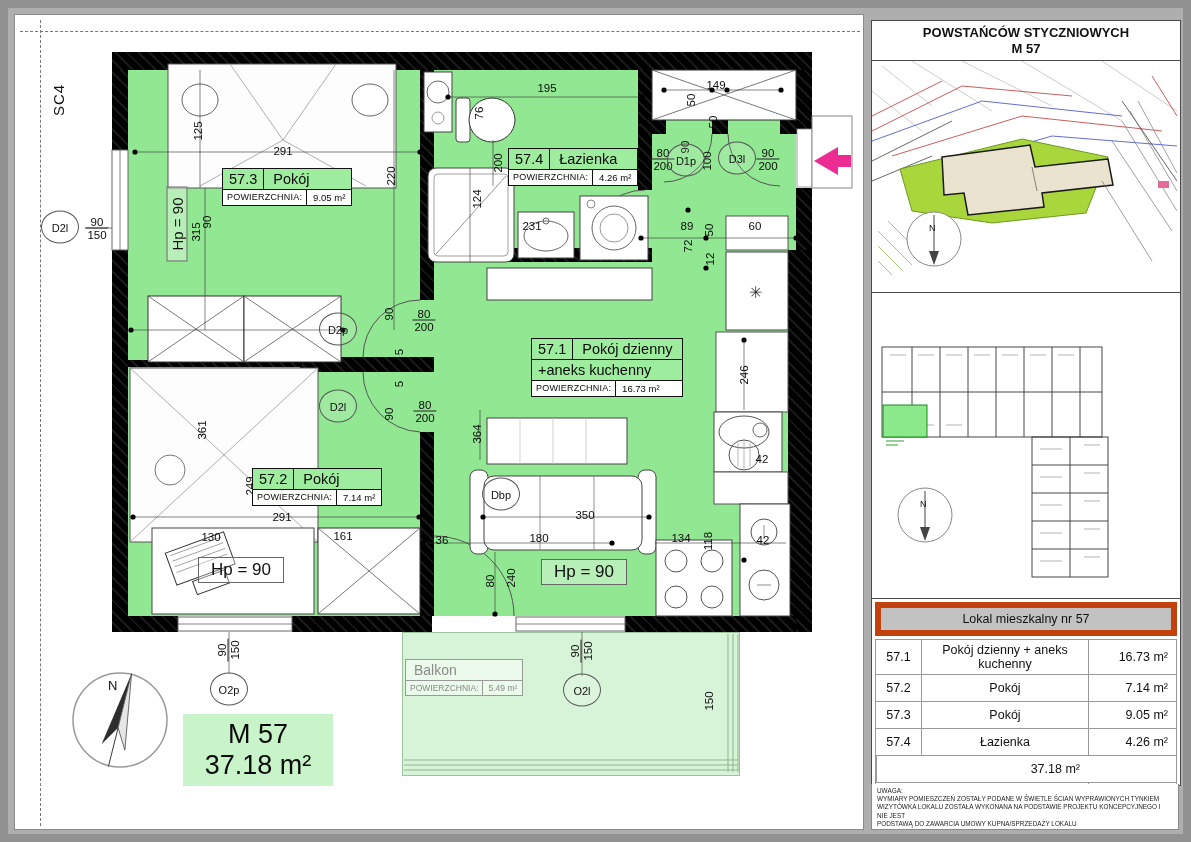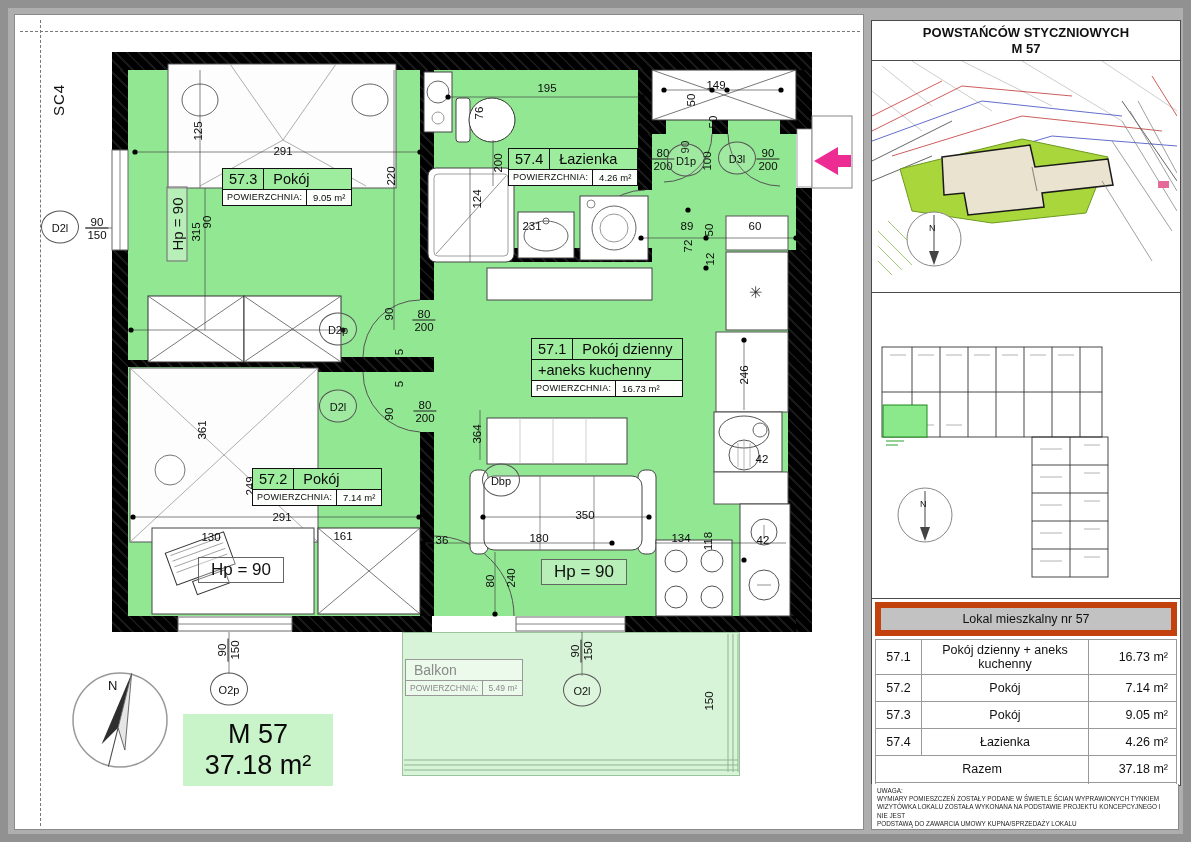--- a/index.html
+++ b/index.html
@@ -301,21 +301,21 @@
         <div>150</div>
       </div>
       <div class="dim v frac" style="left: 581px; top: 651px;">
         <div>90</div>
         <div>150</div>
       </div>
       <div class="dim v" style="left: 709px; top: 701px;">150</div>
       <div class="tag" style="left: 60px; top: 227px;">D2l</div>
       <div class="tag" style="left: 338px; top: 329px;">D2p</div>
       <div class="tag" style="left: 338px; top: 406px;">D2l</div>
-      <div class="tag" style="left: 501px; top: 480px; text-align: center;">Dbp</div>
+      <div class="tag" style="left: 501px; top: 494px; text-align: center;">Dbp</div>
       <div class="tag" style="left: 686px; top: 160px;">D1p</div>
       <div class="tag" style="left: 737px; top: 158px;">D3l</div>
       <div class="tag" style="left: 229px; top: 689px;">O2p</div>
       <div class="tag" style="left: 582px; top: 690px;">O2l</div>
       <div class="hp v" style="left: 177px; top: 224px;">Hp = 90</div>
       <div class="hp" style="left: 241px; top: 570px;">Hp = 90</div>
       <div class="hp" style="left: 584px; top: 572px;">Hp = 90</div>
       <div class="rl" style="left: 222px; top: 168px;">
         <div class="r1">
           <span class="id">57.3</span>
@@ -447,21 +447,20 @@
           <div class="c-id">57.3</div>
           <div class="c-name">Pokój</div>
           <div class="c-area">9.05 m²</div>
         </div>
         <div class="trow">
           <div class="c-id">57.4</div>
           <div class="c-name">Łazienka</div>
           <div class="c-area">4.26 m²</div>
         </div>
         <div class="trow sum">
-          <div class="c-name">Razem</div>
           <div class="c-area">37.18 m²</div>
         </div>
         <div class="trow sum">
           <div class="c-name">Balkon</div>
           <div class="c-area">5.49 m²</div>
         </div>
       </div>
   </div>
 
   <div id="notes">

